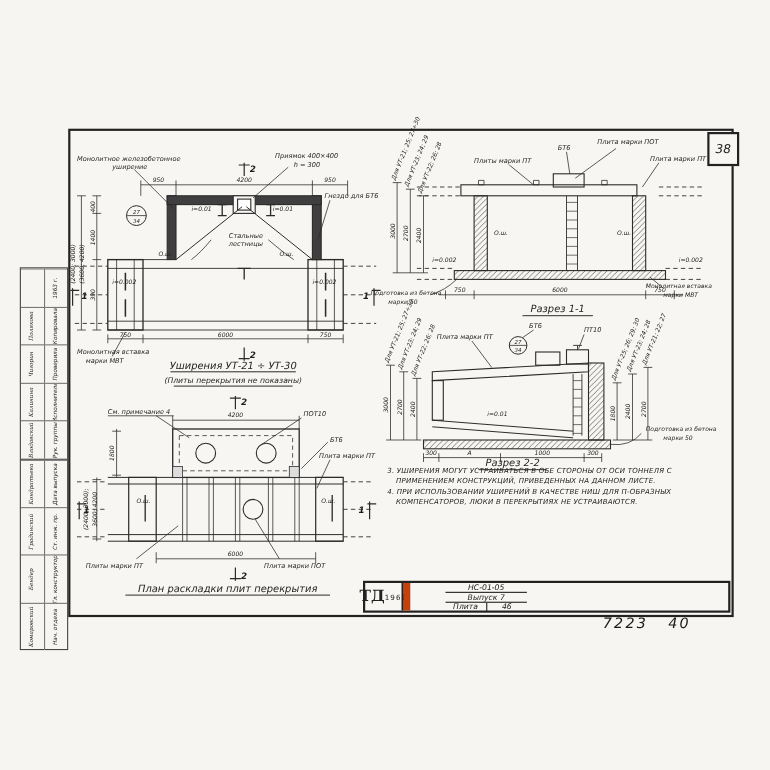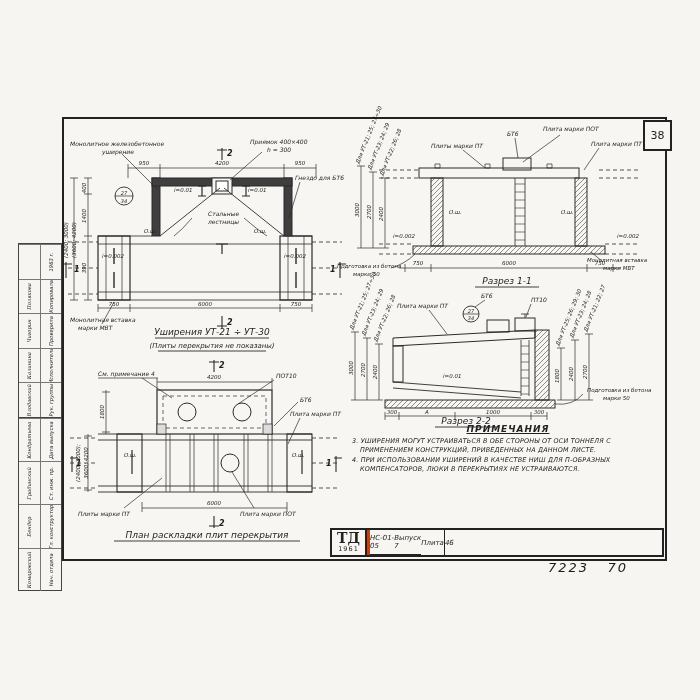--- a/index.html
+++ b/index.html
@@ -3,37 +3,37 @@
 <meta charset="utf-8">
 <style>
   html,body{margin:0;padding:0;}
   body{width:700px;height:700px;background:#f4f3ef;position:relative;overflow:hidden;
        font-family:"DejaVu Sans",sans-serif;color:#222;}
   .page{position:absolute;inset:0;background:#f6f5f1;}
   .frame{position:absolute;left:62px;top:117px;width:601px;height:440px;
          border:2px solid #222;background:#f7f6f2;}
   .cornerbox{position:absolute;left:643px;top:120px;width:25px;height:27px;
          border:2px solid #222;background:#f7f6f2;display:flex;align-items:center;justify-content:center;
-         font-size:11px;}
+         font-style:italic;font-size:11px;}
   svg{position:absolute;overflow:visible;}
   svg text{font-family:"DejaVu Sans",sans-serif;font-style:italic;fill:#1e1e1e;}
   .notes{position:absolute;left:352px;top:424px;width:312px;}
   .notes h4{margin:0 0 3px 0;text-align:center;font-size:9px;font-style:italic;
         text-transform:uppercase;text-decoration:underline;letter-spacing:1px;font-weight:bold;}
   .notes p{margin:0 0 1px 0;font-size:6.4px;line-height:1.4;font-style:italic;
         text-transform:uppercase;letter-spacing:.2px;padding-left:8px;text-indent:-8px;}
   .tblock{position:absolute;left:330px;top:528px;width:334px;height:29px;
         border:2px solid #222;display:flex;background:#f7f6f2;box-sizing:border-box;}
-  .tb-logo{width:33px;border-right:2px solid #222;display:flex;flex-direction:column;
+  .tb-logo{width:33px;border-right:2px solid #222;display:flex;
         align-items:center;justify-content:center;}
   .tb-logo .l1{font-family:"DejaVu Serif",serif;font-weight:bold;font-size:14px;line-height:13px;}
   .tb-logo .l2{font-size:6.5px;letter-spacing:1px;}
   .tb-title{flex:1;display:flex;align-items:center;justify-content:center;
         font-style:italic;font-size:10.5px;}
-  .tb-right{width:74px;border-left:3px solid #c2410c;display:flex;flex-direction:row;font-style:italic;}
+  .tb-right{width:74px;border-left:6px solid #c2410c;display:flex;flex-direction:column;font-style:italic;padding-left:32px;}
   .tb-right .r{flex:1;display:flex;align-items:center;justify-content:center;font-size:7px;border-bottom:1px solid #222;}
   .tb-right .r:last-child{border-bottom:none;}
   .tb-right .half{flex:1;display:flex;align-items:center;justify-content:center;height:100%;}
   .tb-right .half.first{border-right:1px solid #222;}
   .hand{position:absolute;left:548px;top:560px;font-size:13px;font-style:italic;
         white-space:pre;letter-spacing:2px;color:#1a1a1a;}
   .sigstrip{position:absolute;left:18px;top:243px;width:42px;height:346px;
         border-left:1px solid #444;border-right:1px solid #444;border-top:1px solid #444;border-bottom:1px solid #444;background:#f6f5f1;}
   .siggroup{position:relative;width:42px;height:173px;overflow:hidden;border-bottom:1px solid #444;}
   .siggroup:last-child{border-bottom:none;}
@@ -399,35 +399,34 @@
         <text x="157" y="16">2</text>
         <text x="157" y="174">2</text>
         <text x="14" y="114">1</text>
         <text x="264" y="114">1</text>
       </g>
       <text x="145" y="186" font-size="9" text-anchor="middle">План раскладки плит перекрытия</text>
     </g>
   </svg>
 
   <div class="notes">
-    <h4>Примечания</h4>
     <p>3. Уширения могут устраиваться в обе стороны от оси тоннеля с применением конструкций, приведенных на данном листе.</p>
     <p>4. При использовании уширений в качестве ниш для П-образных компенсаторов, люки в перекрытиях не устраиваются.</p>
   </div>
 
   <div class="tblock">
     <div class="tb-logo">
       <div class="l1">ТД</div>
       <div class="l2">1961</div>
     </div>
     <div class="tb-right">
       <div class="r">НС-01-05</div>
       <div class="r">Выпуск 7</div>
       <div class="r">
         <span class="half first">Плита</span>
         <span class="half">46</span>
       </div>
     </div>
   </div>
 
-  <div class="hand">7223   70</div>
+  <div class="hand">7223   40</div>
 
 </div>
 
 </body></html>

